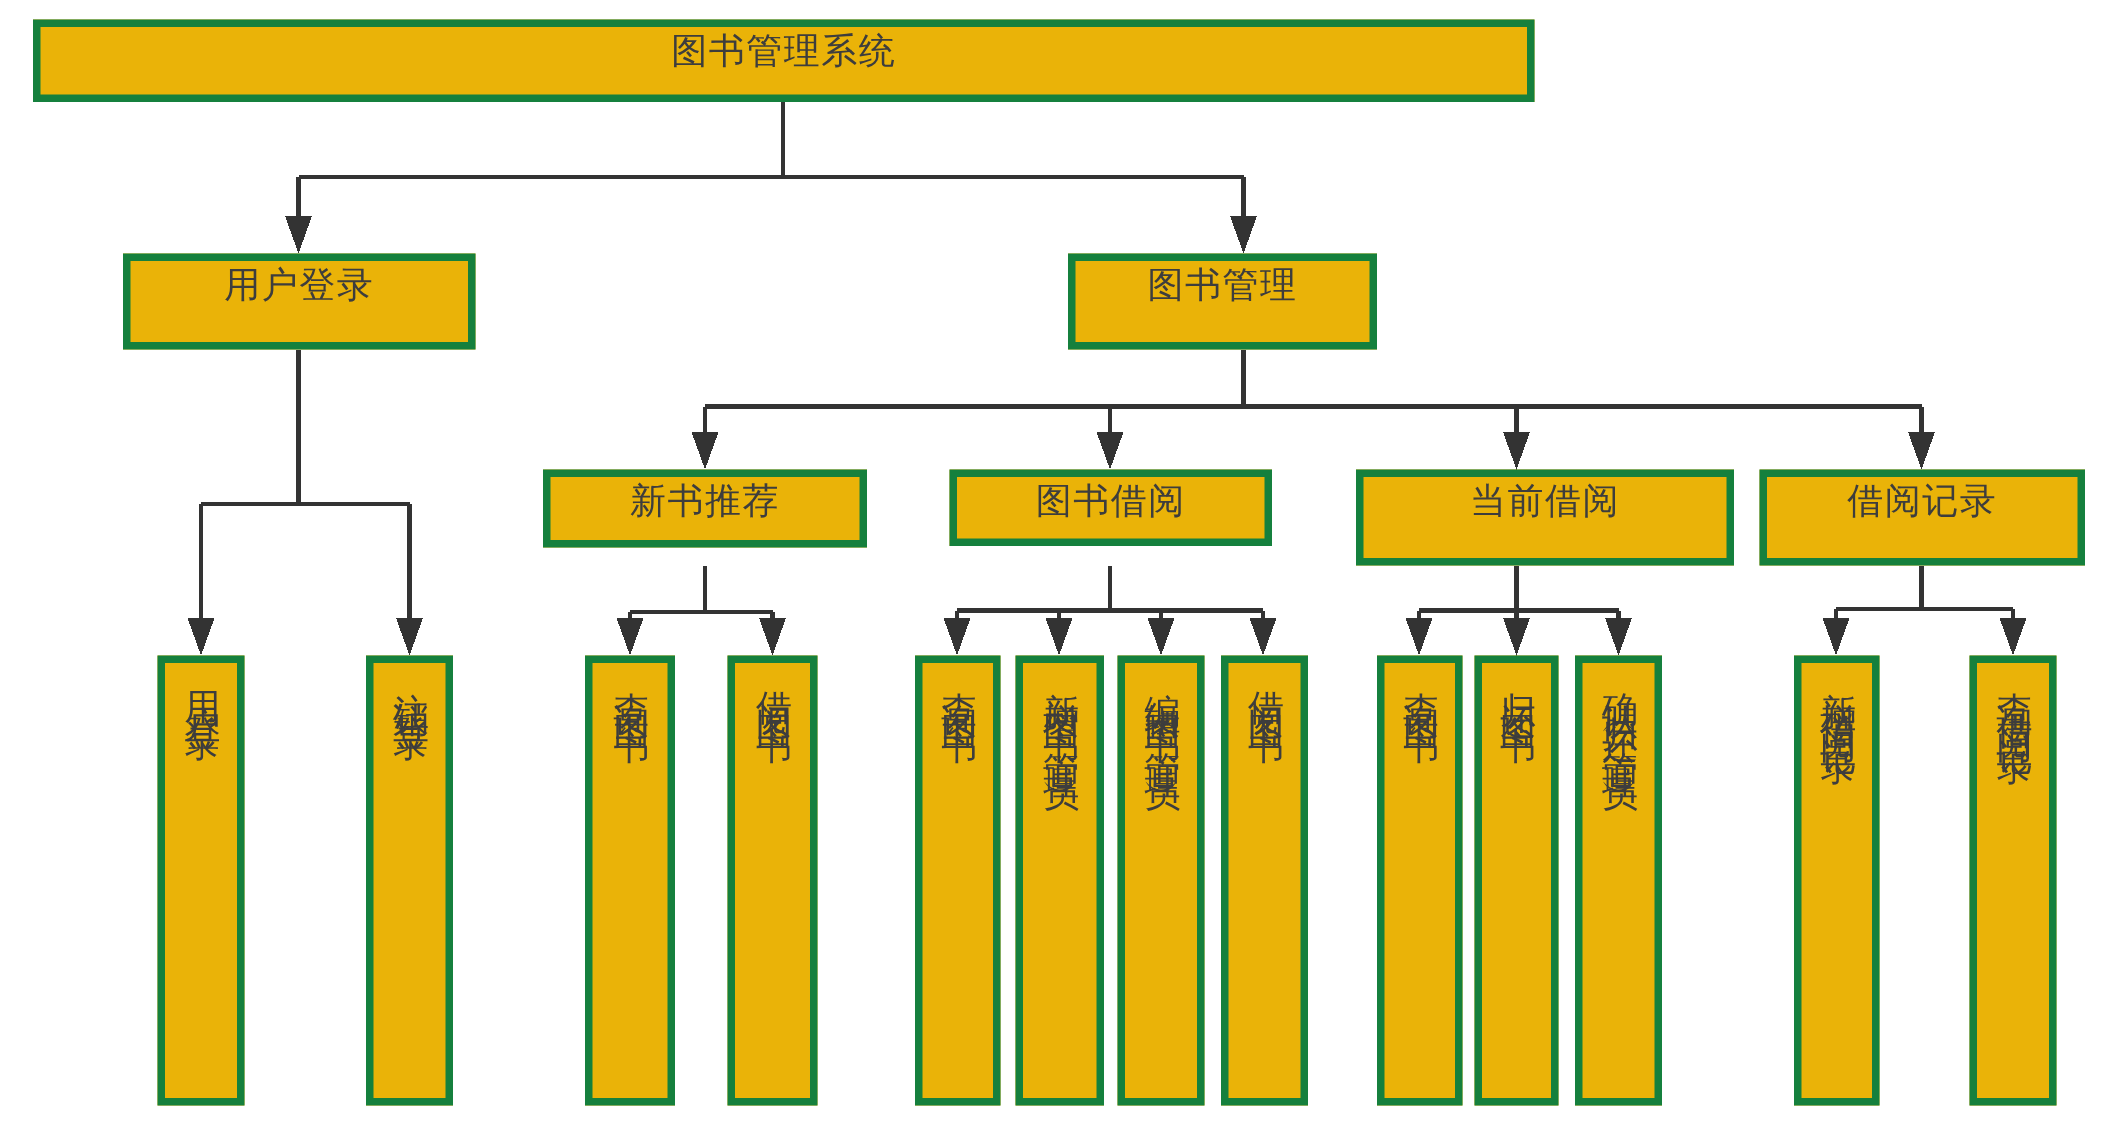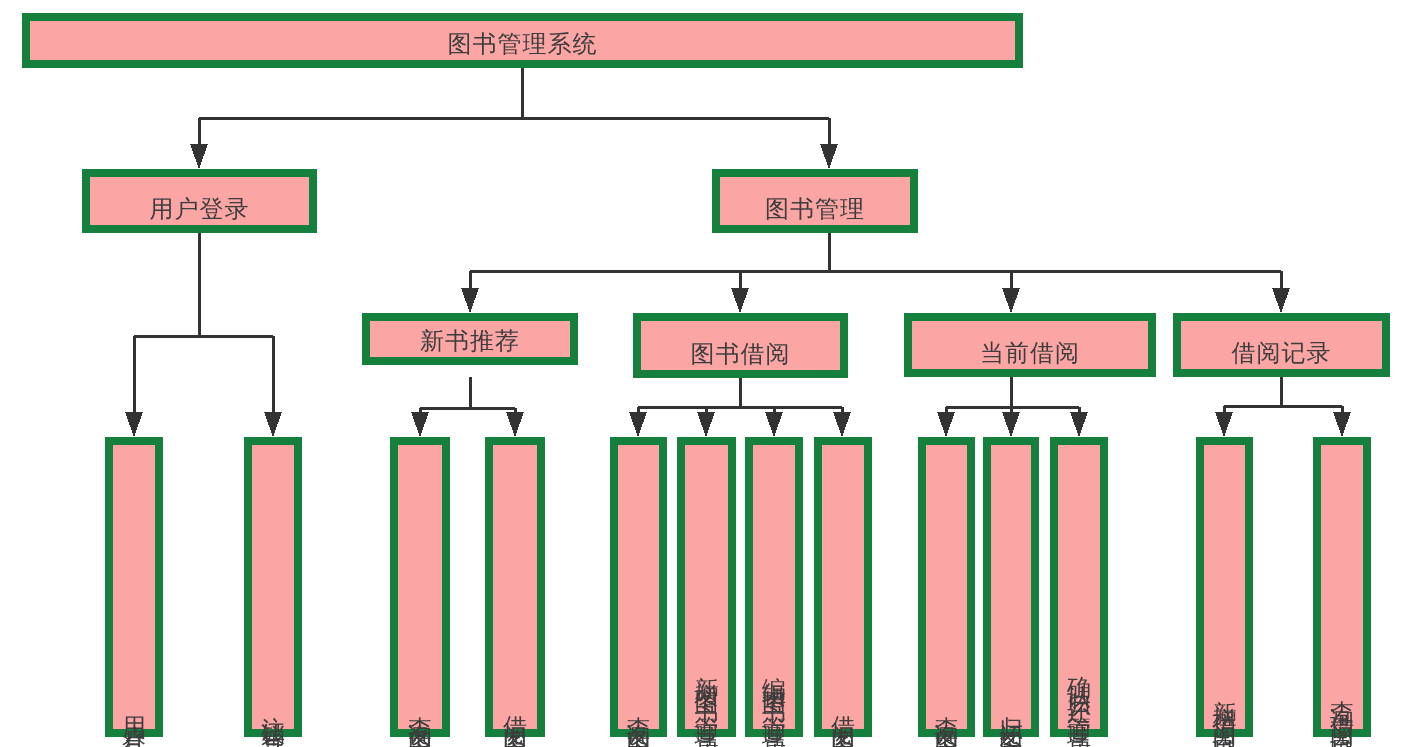--- a/index.html
+++ b/index.html
@@ -2,24 +2,24 @@
 <html><head>
 <meta charset="utf-8">
 <style>
   html,body{margin:0;padding:0;background:#ffffff;}
   body{font-family:"Liberation Sans","DejaVu Sans",sans-serif;}
   #stage{position:relative;width:1405px;height:747px;background:#ffffff;overflow:hidden;}
   #connectors{position:absolute;left:0;top:0;width:1405px;height:747px;}
   .box{
     position:absolute;
     box-sizing:border-box;
-    border:8px solid #15803d;
-    background:#fca5a5;
+    border:5px solid #15803d;
+    background:#eab308;
     display:flex;
-    align-items:flex-end;
+    align-items:flex-start;
     justify-content:center;
     color:#3d3d3d;
   }
   .box.h span{
     font-size:24px;
     letter-spacing:1px;
     white-space:nowrap;
     color:#3d3d3d;
   }
   .box.v span{
@@ -118,21 +118,21 @@
   <div class="box h" style="left:82px;top:169px;width:235px;height:64px;">
     <span>用户登录</span>
   </div>
   <div class="box h" style="left:712px;top:169px;width:206px;height:64px;">
     <span>图书管理</span>
   </div>
 
   <div class="box h" style="left:362px;top:313px;width:216px;height:52px;">
     <span>新书推荐</span>
   </div>
-  <div class="box h" style="left:633px;top:313px;width:215px;height:65px;">
+  <div class="box h" style="left:633px;top:313px;width:215px;height:51px;">
     <span>图书借阅</span>
   </div>
   <div class="box h" style="left:904px;top:313px;width:252px;height:64px;">
     <span>当前借阅</span>
   </div>
   <div class="box h" style="left:1173px;top:313px;width:217px;height:64px;">
     <span>借阅记录</span>
   </div>
 
   <div class="box v" style="left:105px;top:437px;width:58px;height:300px;">

